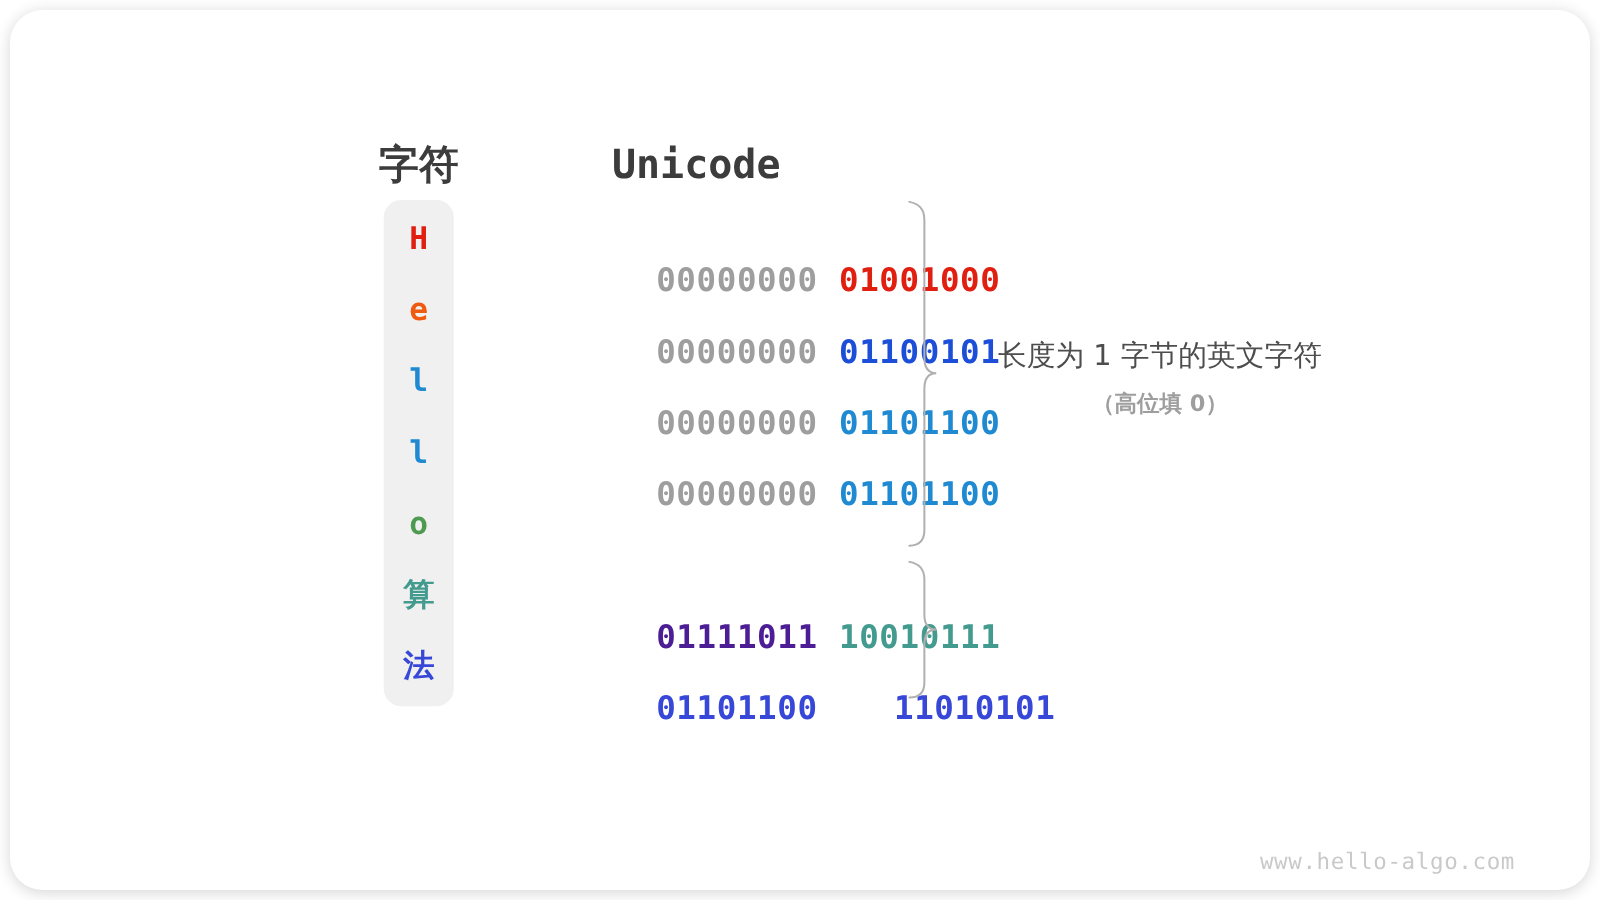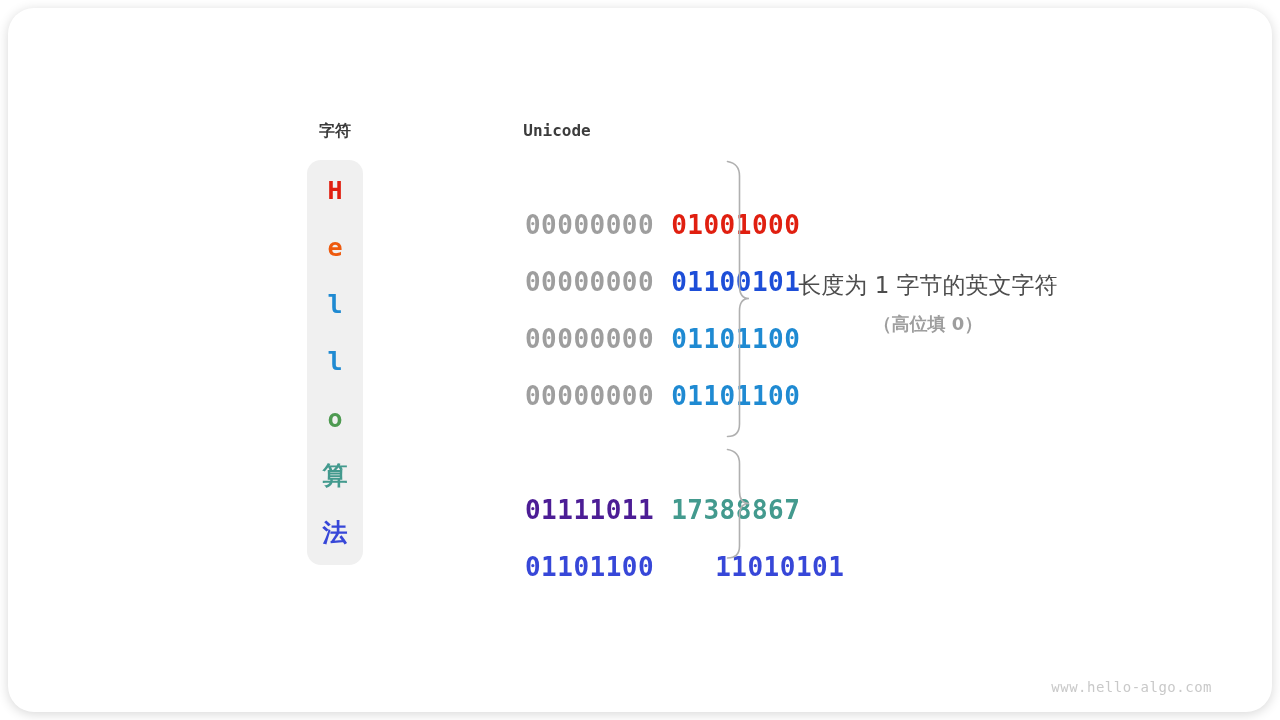--- a/index.html
+++ b/index.html
@@ -9,21 +9,21 @@
     font-family: "DejaVu Sans", "Liberation Sans", sans-serif;
   }
   .card {
     position: absolute; left: 8px; top: 8px; width: 1264px; height: 704px;
     background: #ffffff; border-radius: 26px;
     box-shadow: 0 2px 12px rgba(0,0,0,0.16);
   }
 
   .col-header {
     position: absolute; top: 116px; height: 30px; line-height: 30px;
-    font-size: 16px; font-weight: bold; color: #3c3c3c; text-align: center;
+    font-size: 32px; font-weight: bold; color: #3c3c3c; text-align: center;
   }
   .col-header.char-h { left: 285px; width: 100px; }
   .col-header.uni-h  { left: 457px; width: 200px;
     font-family: "DejaVu Sans Mono", "Liberation Mono", monospace; }
 
   .char-strip {
     position: absolute; left: 307px; top: 160px; width: 56px; height: 405px;
     background: #f0f0f0; border-radius: 14px;
   }
 
@@ -47,21 +47,21 @@
   .annot {
     position: absolute; left: 767px; width: 322px; text-align: center;
     color: #4d4d4d; font-size: 23px; line-height: 30px;
   }
   .annot .sub {
     display: block; margin-top: 9px;
     color: #9e9e9e; font-weight: bold; font-size: 18px;
   }
   .watermark {
     position: absolute; top: 679px; right: 68px;
-    font-size: 14px; color: #c9c9c9; letter-spacing: 0.5px;
+    font-size: 18px; color: #c9c9c9; letter-spacing: 0.5px;
     font-family: "DejaVu Sans Mono", "Liberation Mono", monospace;
   }
 </style>
 </head>
 <body>
 
 <div id="stage">
   <div class="card"></div>
 
   <div class="col-header char-h">字符</div>
@@ -98,21 +98,21 @@
     </span>
   </div>
 
   <div class="urow" style="top: 402px;">
     <span class="char-cell" style="color: rgb(78, 154, 81);">o</span>
   </div>
 
   <div class="urow" style="top: 459px;">
     <span class="char-cell" style="color: rgb(67, 154, 142);">算</span>
     <span class="bin-cell">
-      <span class="byte1" style="color: #4c1d95;">01111011</span><span class="byte2" style="color: rgb(67, 154, 142);">17388867</span>
+      <span class="byte1" style="color: #4c1d95;">01111011</span><span class="byte2" style="color: rgb(67, 154, 142);">10010111</span>
     </span>
   </div>
 
   <div class="urow" style="top: 516px;">
     <span class="char-cell" style="color: rgb(55, 71, 216);">法</span>
     <span class="bin-cell">
       <span class="byte1" style="color: rgb(55, 71, 216);">01101100</span><span class="byte2" style="color: rgb(55, 71, 216); margin-left: 44px;">11010101</span>
     </span>
   </div>
 </div>

